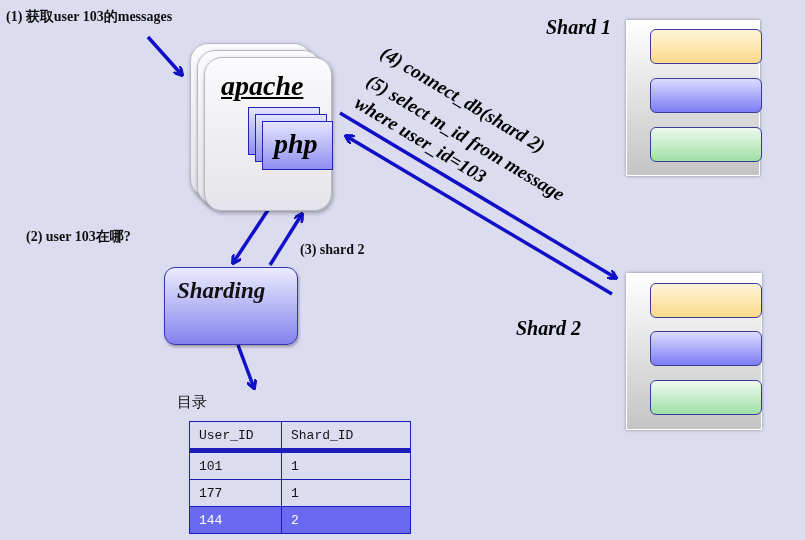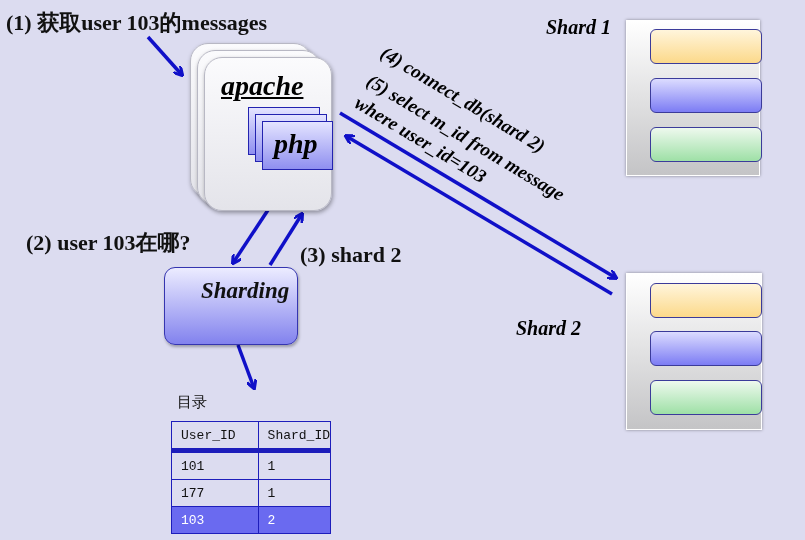--- a/index.html
+++ b/index.html
@@ -1,28 +1,28 @@
 <!DOCTYPE html>
 <html><head>
 <meta charset="utf-8">
 <style>
   html,body{margin:0;padding:0;}
   body{width:805px;height:540px;background:#dcdcf0;position:relative;overflow:hidden;font-family:"Liberation Serif",serif;}
   .abs{position:absolute;}
-  .lbl{font-weight:bold;color:#111;font-size:22px;white-space:nowrap;}
+  .lbl{font-weight:bold;color:#111;font-size:14px;white-space:nowrap;}
   .ital{font-style:italic;font-weight:bold;}
   .card{position:absolute;border-radius:18px;background:linear-gradient(#fbfbfd,#e4e4ea);border:1px solid #b8b8c4;box-shadow:1px 2px 4px rgba(0,0,0,0.35);}
   .phpcard{position:absolute;background:linear-gradient(#e4e4ff,#8f8ff0);border:1.5px solid #2323b0;}
   .shardbox{position:absolute;width:132px;height:154px;background:linear-gradient(#ffffff,#c4c4c6);border:1px solid #fff;box-shadow:0 0 3px rgba(0,0,0,0.4);}
   .bar{position:absolute;left:23px;width:110px;height:33px;border-radius:6px;border:1.5px solid #3b3b9a;}
   .bar.y{background:linear-gradient(#fff5dc,#fcd98a);}
   .bar.b{background:linear-gradient(#dcdcff,#7c7cf4);}
   .bar.g{background:linear-gradient(#eef9ee,#9ee0a6);}
   .mgr{position:absolute;left:164px;top:267px;width:132px;height:76px;border-radius:11px;border:1.5px solid #3535b0;background:linear-gradient(#ececff,#8282ee);box-shadow:1px 2px 3px rgba(0,0,0,0.3);}
-  .mgr span{display:block;font-size:23px;line-height:30px;padding-left:12px;color:#111;margin-left:24px;}
+  .mgr span{display:block;font-size:23px;line-height:30px;padding-left:12px;color:#111;}
   table{border-collapse:collapse;font-family:"Liberation Mono",monospace;font-size:13px;}
   td{border:1.5px solid #1d1dbb;height:26px;padding:0 0 0 9px;color:#111;}
   tr.hdr td{border-bottom:5px solid #1d1dbb;}
   tr.sel td{background:#6a6af0;color:#fff;}
 </style>
 </head>
 <body>
 
 <svg class="abs" style="left:0;top:0" width="805" height="540">
   <defs>
@@ -72,32 +72,32 @@
 </div>
 
 <div class="abs ital" style="left:516px;top:317px;font-size:20px;">Shard 2</div>
 <div class="shardbox" style="left:626px;top:273px;width:134px;height:155px;">
   <div class="bar y" style="top:9px;"></div>
   <div class="bar b" style="top:57px;"></div>
   <div class="bar g" style="top:106px;"></div>
 </div>
 
 <div class="abs" style="left:177px;top:393px;font-size:15px;color:#111;font-family:'DejaVu Sans',sans-serif;">目录</div>
-<table class="abs" style="left:171px;top:421px;width:160px;">
+<table class="abs" style="left:189px;top:421px;width:222px;">
   <tbody>
       <tr class="hdr">
     <td style="width:82px">User_ID</td>
     <td>Shard_ID</td>
   </tr>
   <tr>
     <td>101</td>
     <td>1</td>
   </tr>
   <tr>
     <td>177</td>
     <td>1</td>
   </tr>
   <tr class="sel">
-    <td>103</td>
+    <td>144</td>
     <td>2</td>
   </tr>
 </tbody>
   </table>
 
 </body></html>

